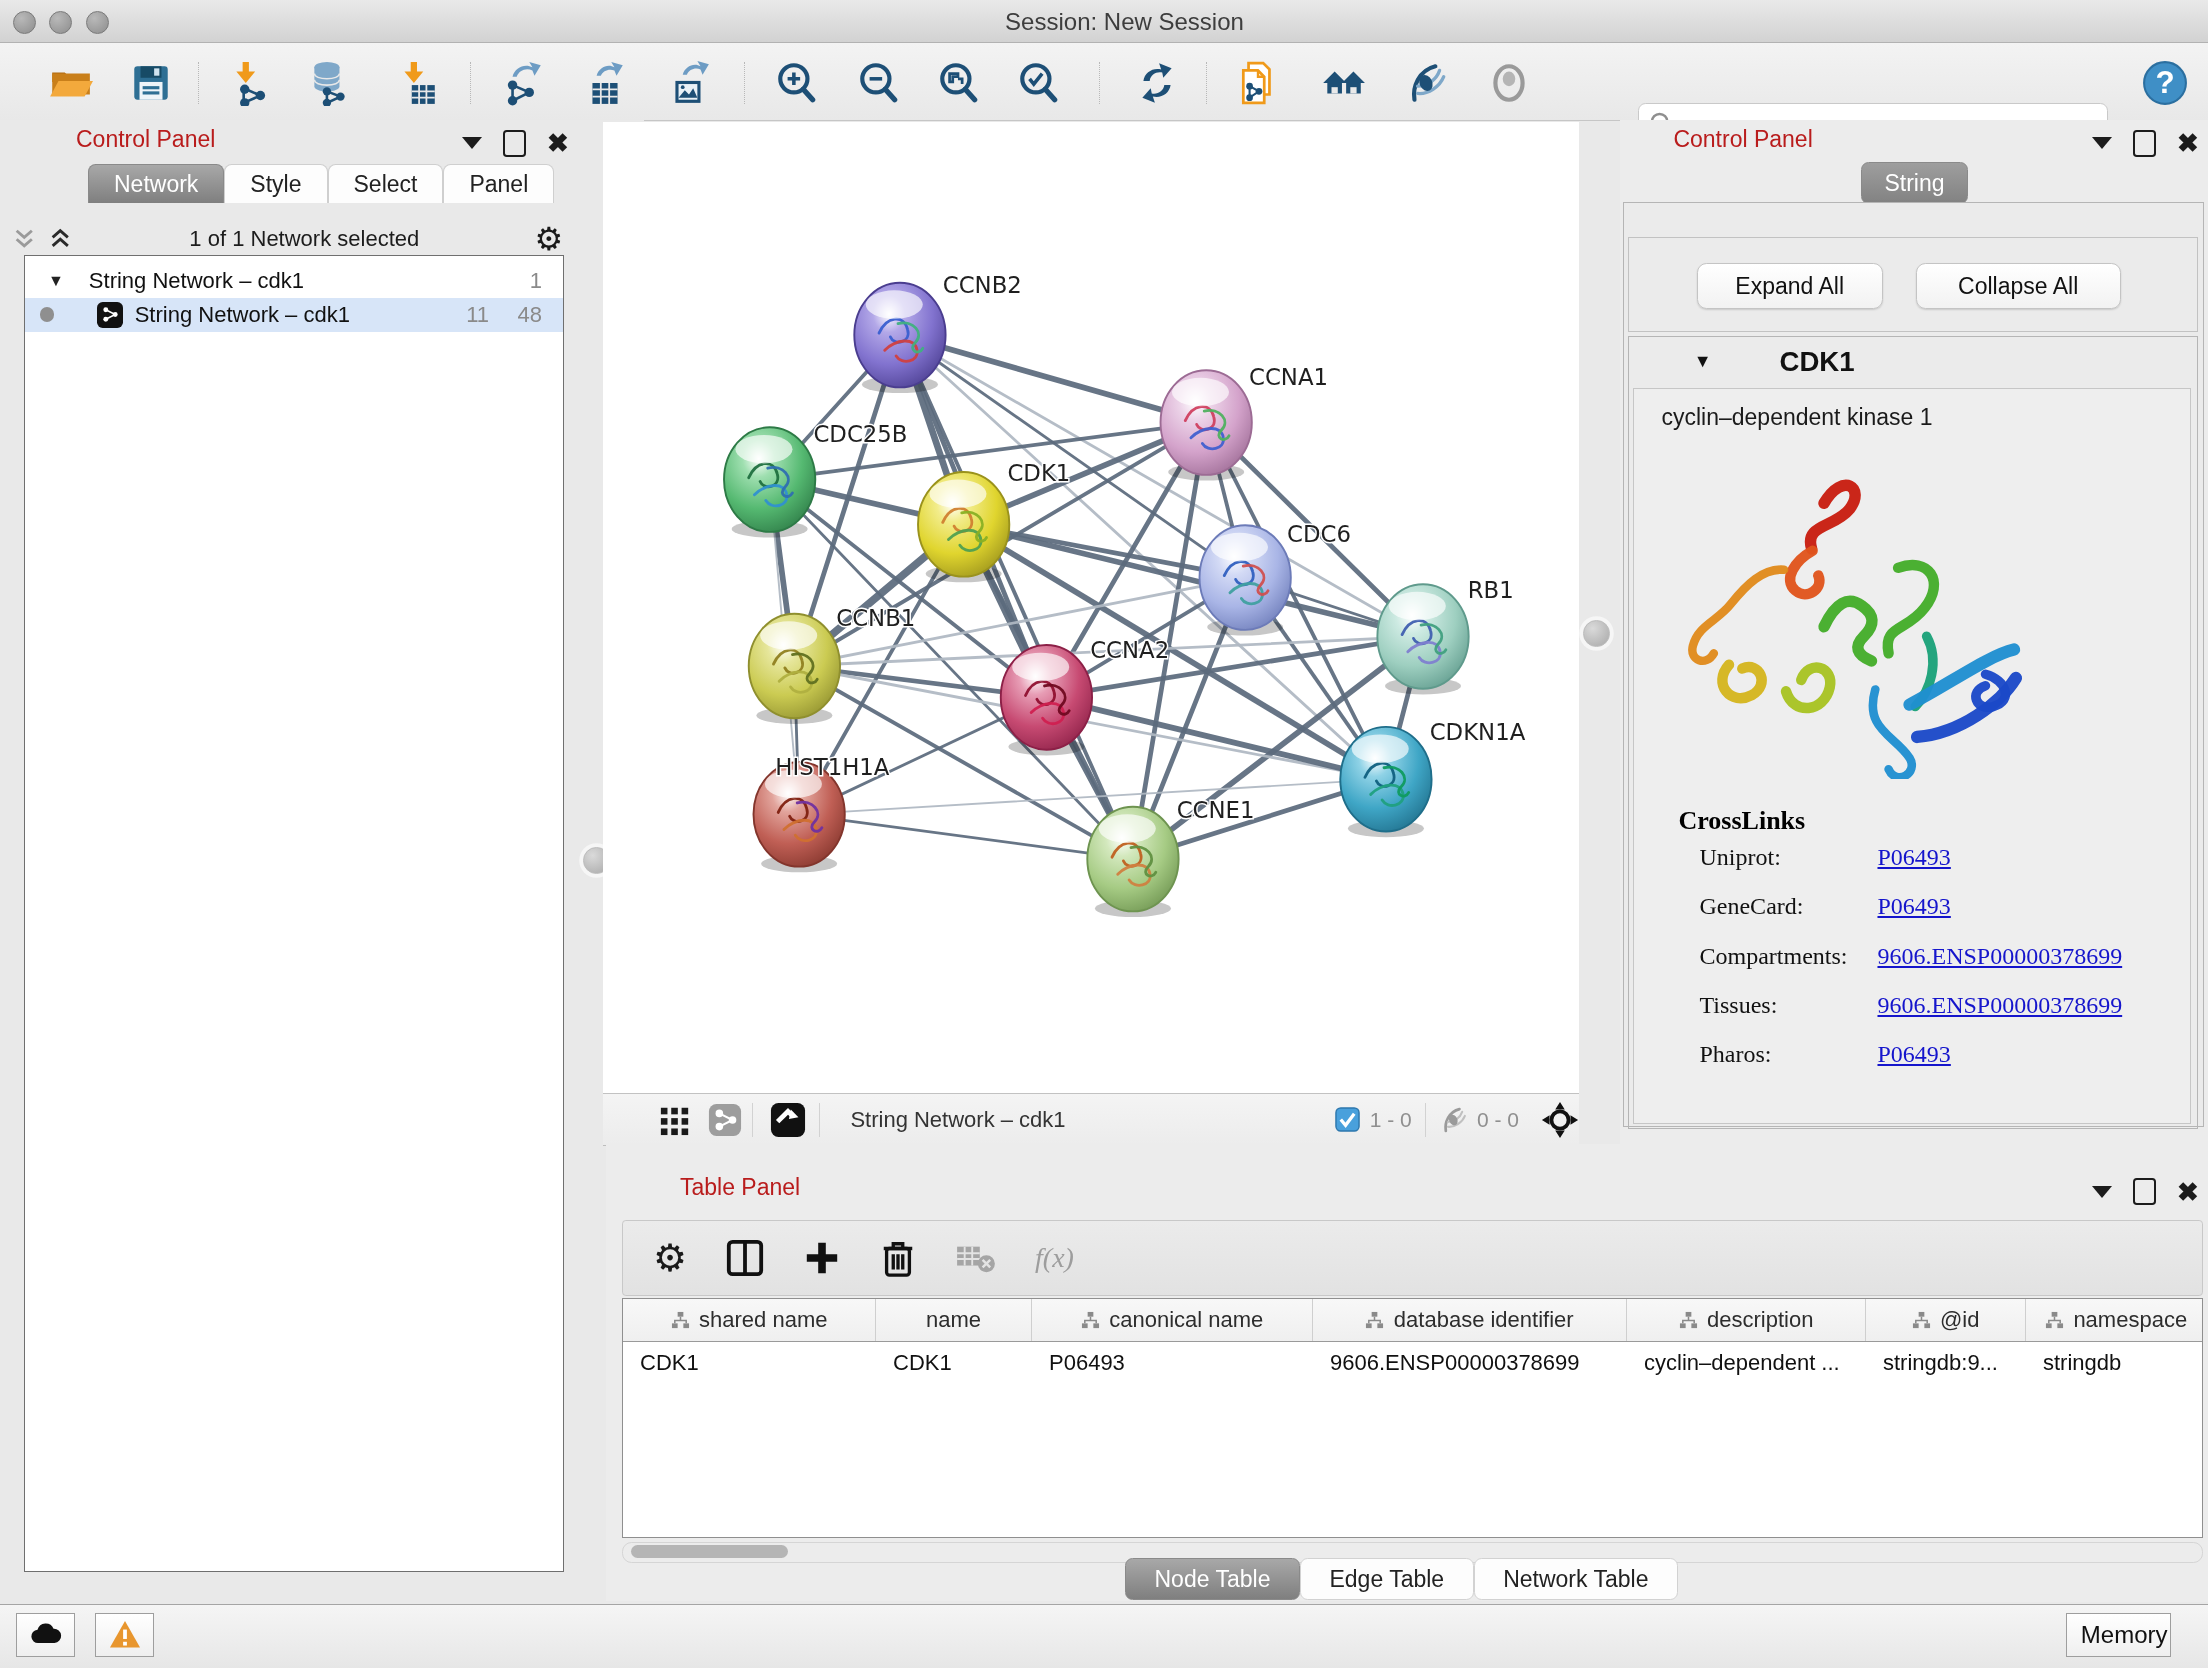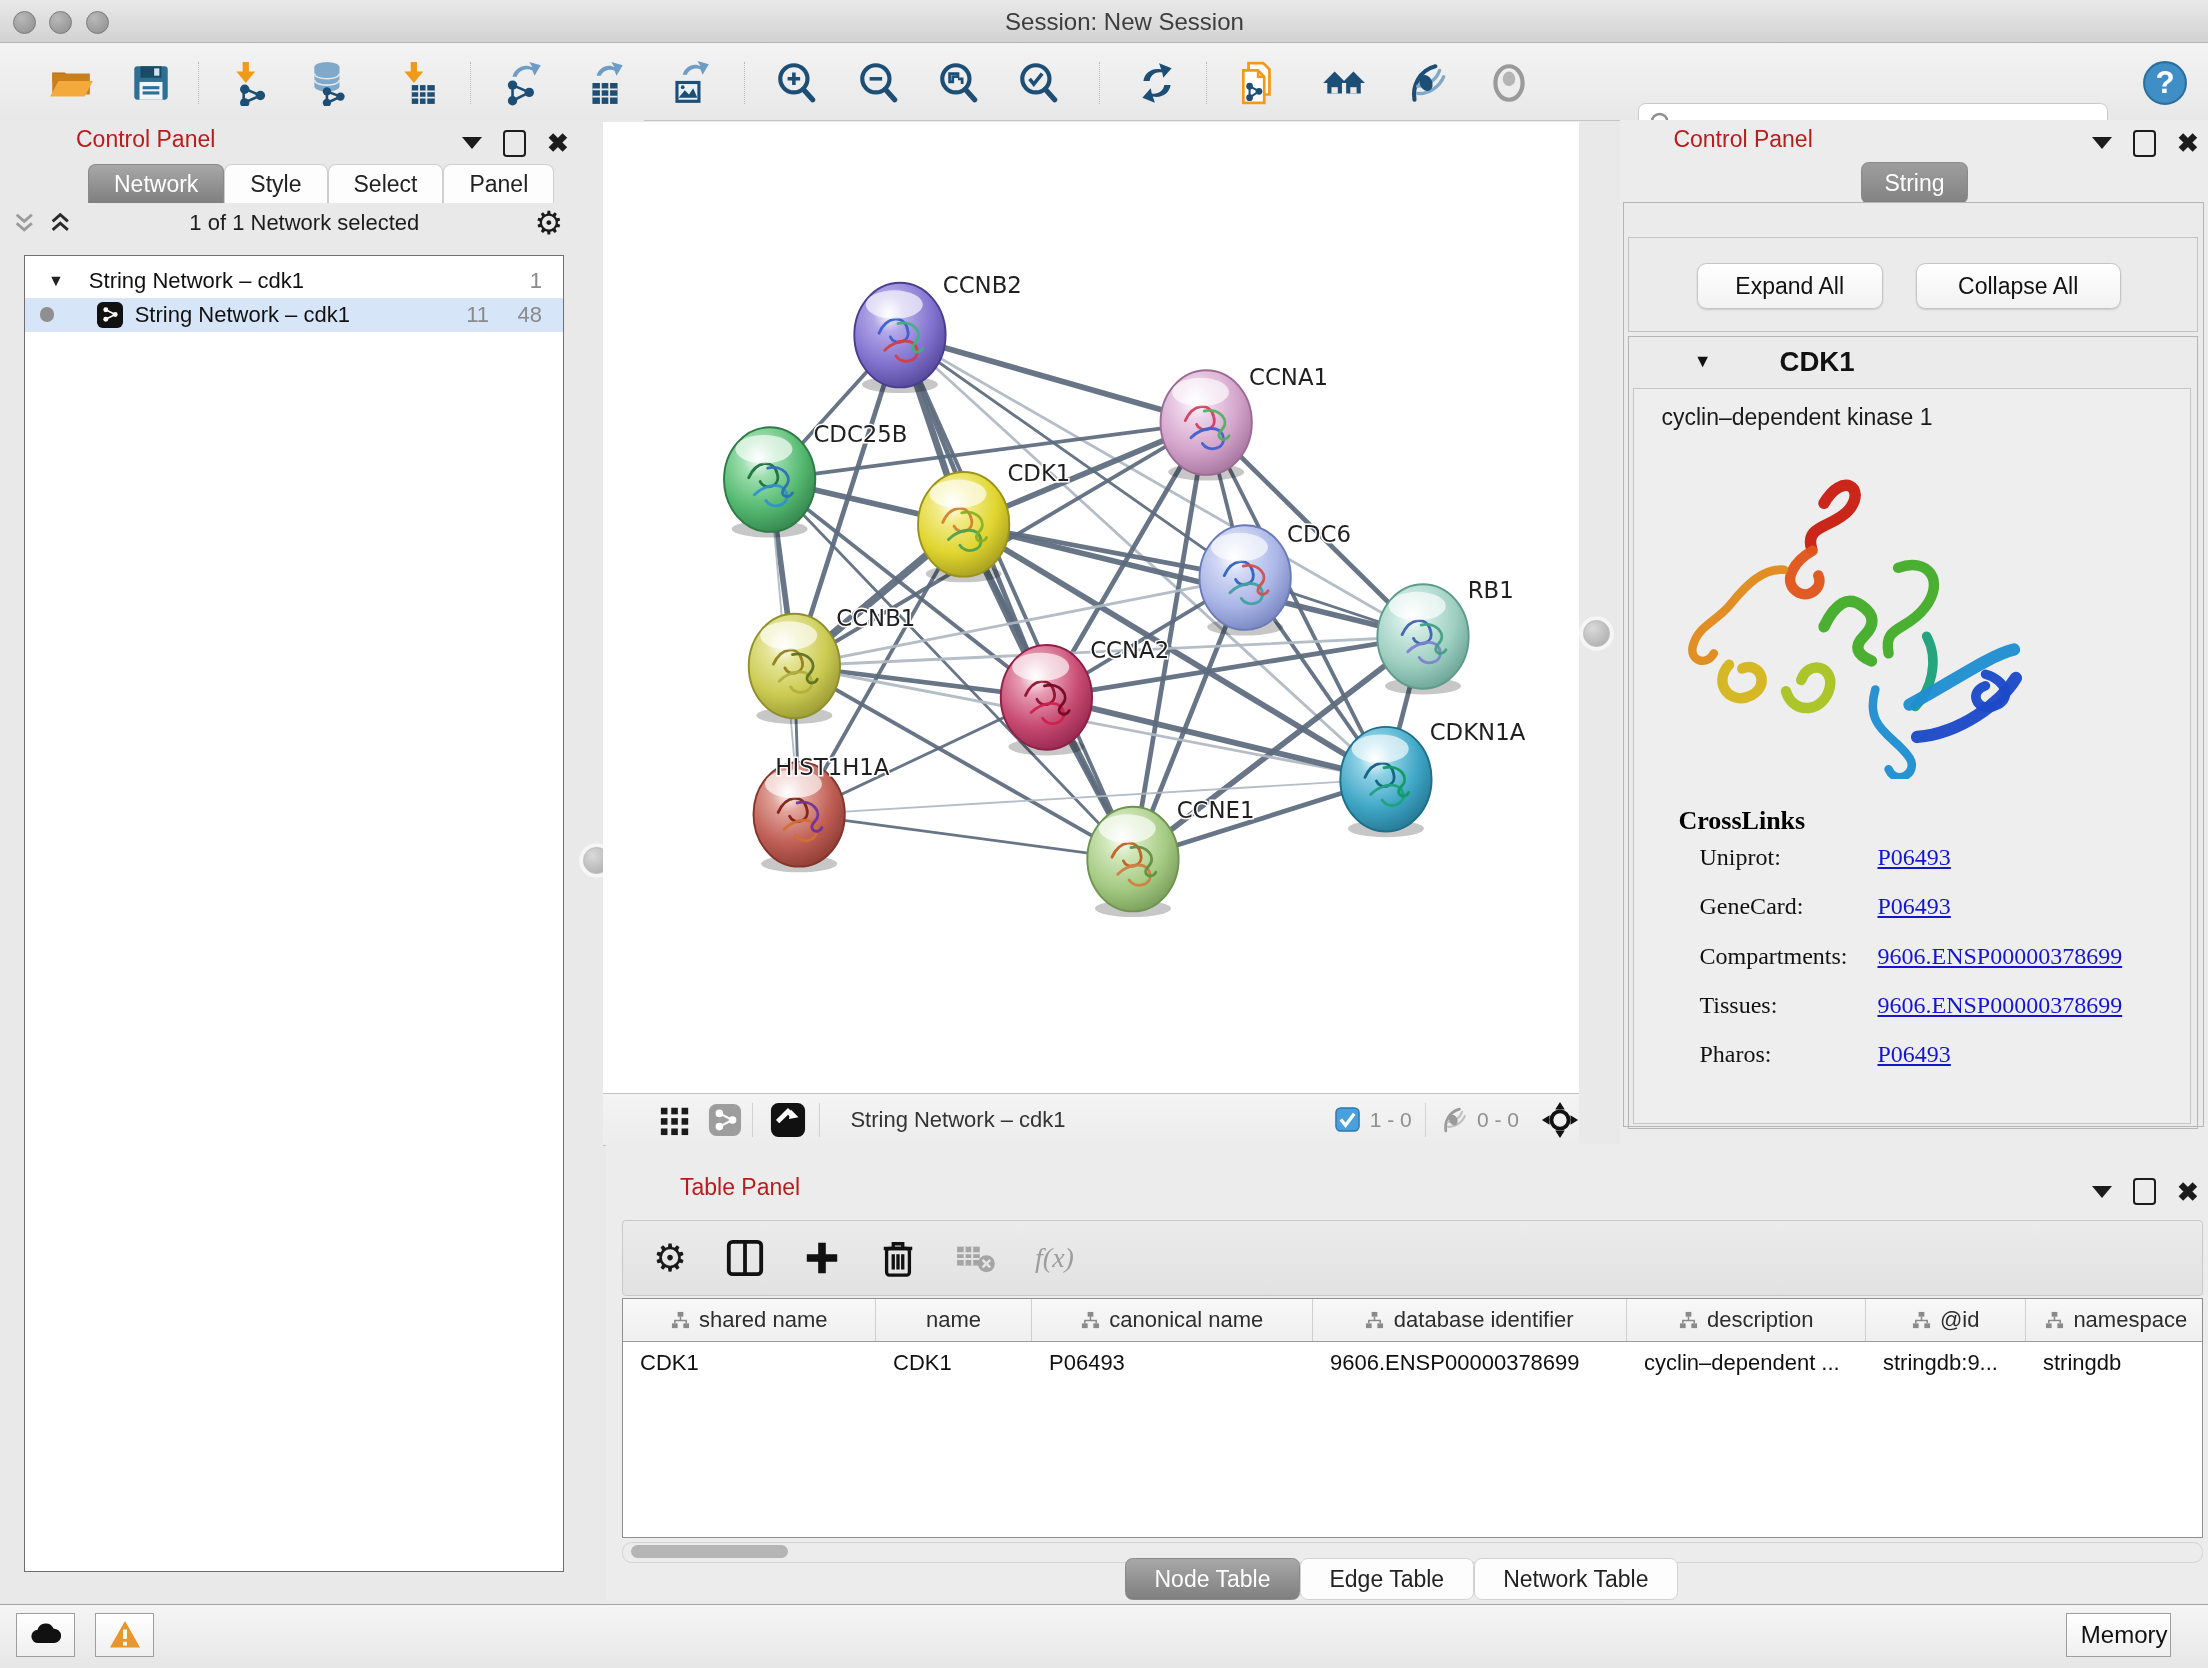--- a/index.html
+++ b/index.html
@@ -29,21 +29,21 @@
   .tri-down{width:0;height:0;border-left:10.5px solid transparent;border-right:10.5px solid transparent;
     border-top:12.4px solid #1c1c1c;}
   .sq{width:19px;height:23px;border:2.9px solid #1c1c1c;border-radius:3.8px;}
   .xmark{font-size:26px;font-weight:bold;color:#1c1c1c;line-height:1;}
   
   .cpanel{left:0;top:120px;width:589px;height:1482px;background:#e9e9e9;}
   .tabs{position:absolute;display:flex;}
   .tab{height:38px;line-height:38px;padding:0 25px;font-size:23px;background:#fdfdfd;color:#222;
     border:1px solid #cfcfcf;border-bottom:none;border-radius:7.6px 7.6px 0 0;cursor:pointer;}
   .tab.active{background:linear-gradient(#a8a8a8,#7f7f7f);color:#fff;border-color:#8a8a8a;}
-  .subhead{position:absolute;left:9.5px;top:84px;width:567px;height:38px;display:flex;align-items:center;}
+  .subhead{position:absolute;left:9.5px;top:100px;width:567px;height:38px;display:flex;align-items:center;}
   .gear{font-size:32px;color:#1a1a1a;line-height:1;}
   .listbox{position:absolute;left:24px;top:135px;width:538px;height:1315px;background:#fff;
     border:1.9px solid #6f6f6f;overflow:hidden;}
   .netrow{position:relative;height:34px;display:flex;align-items:center;font-size:22px;color:#111;}
   .netrow .cnt{position:absolute;right:21px;color:#8a8a8a;}
   .selrow{background:#d7e5f8;}
   .sharechip{width:26px;height:26px;background:#111;border-radius:5.7px;display:flex;align-items:center;justify-content:center;}
   
   .netcanvas{left:603px;top:122px;width:976px;height:971px;background:#fff;}
   .netfooter{left:603px;top:1093px;width:976px;height:51px;background:linear-gradient(#f4f4f4,#ececec);

